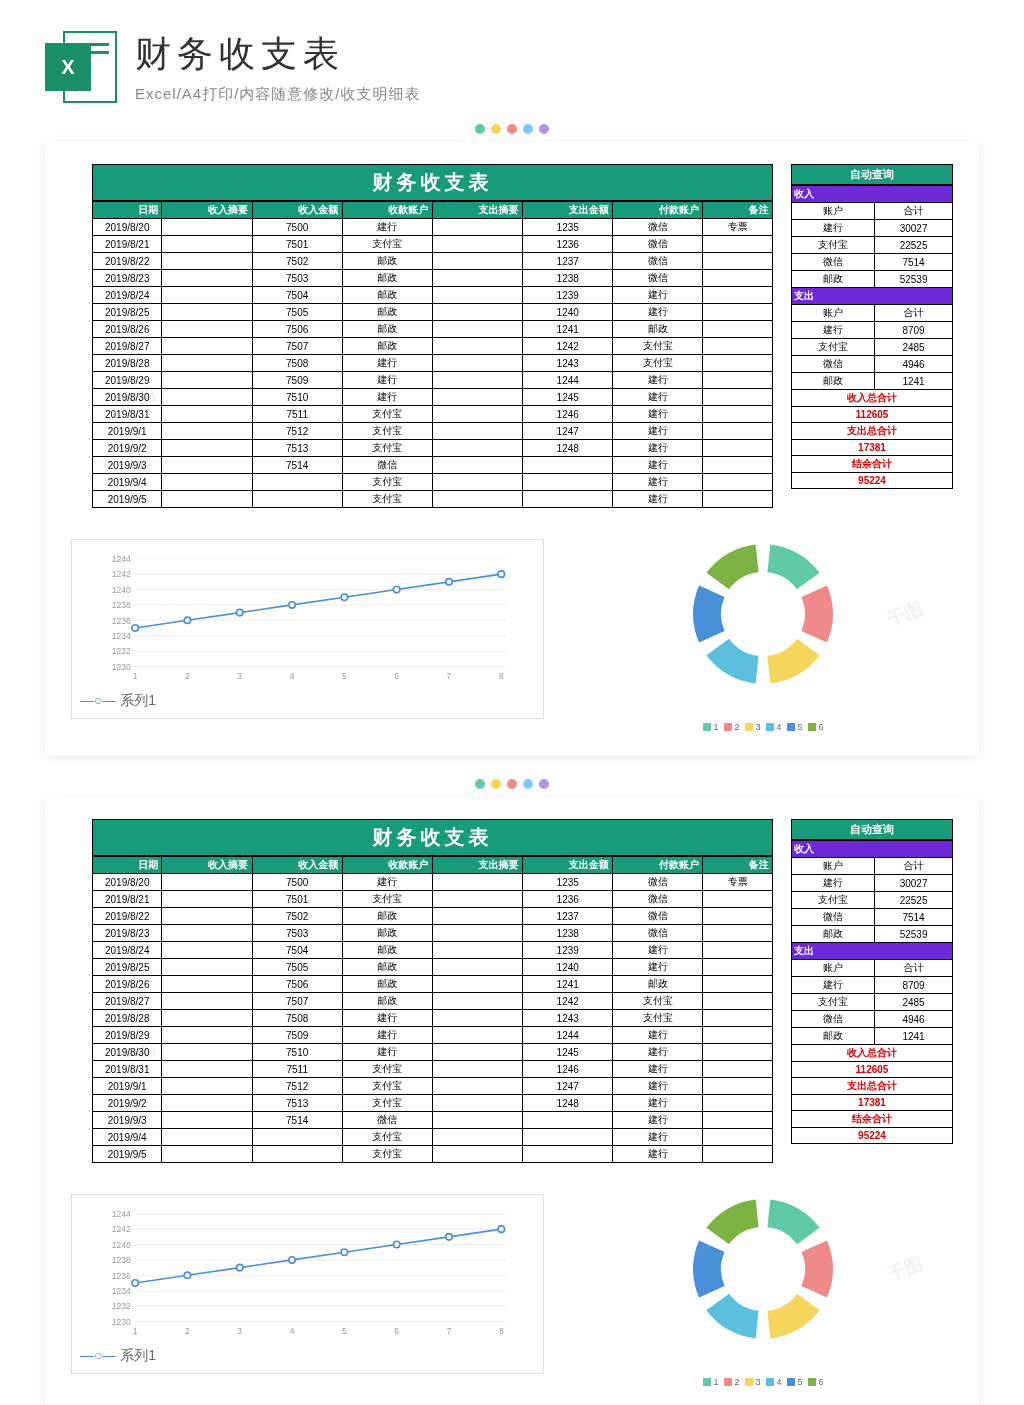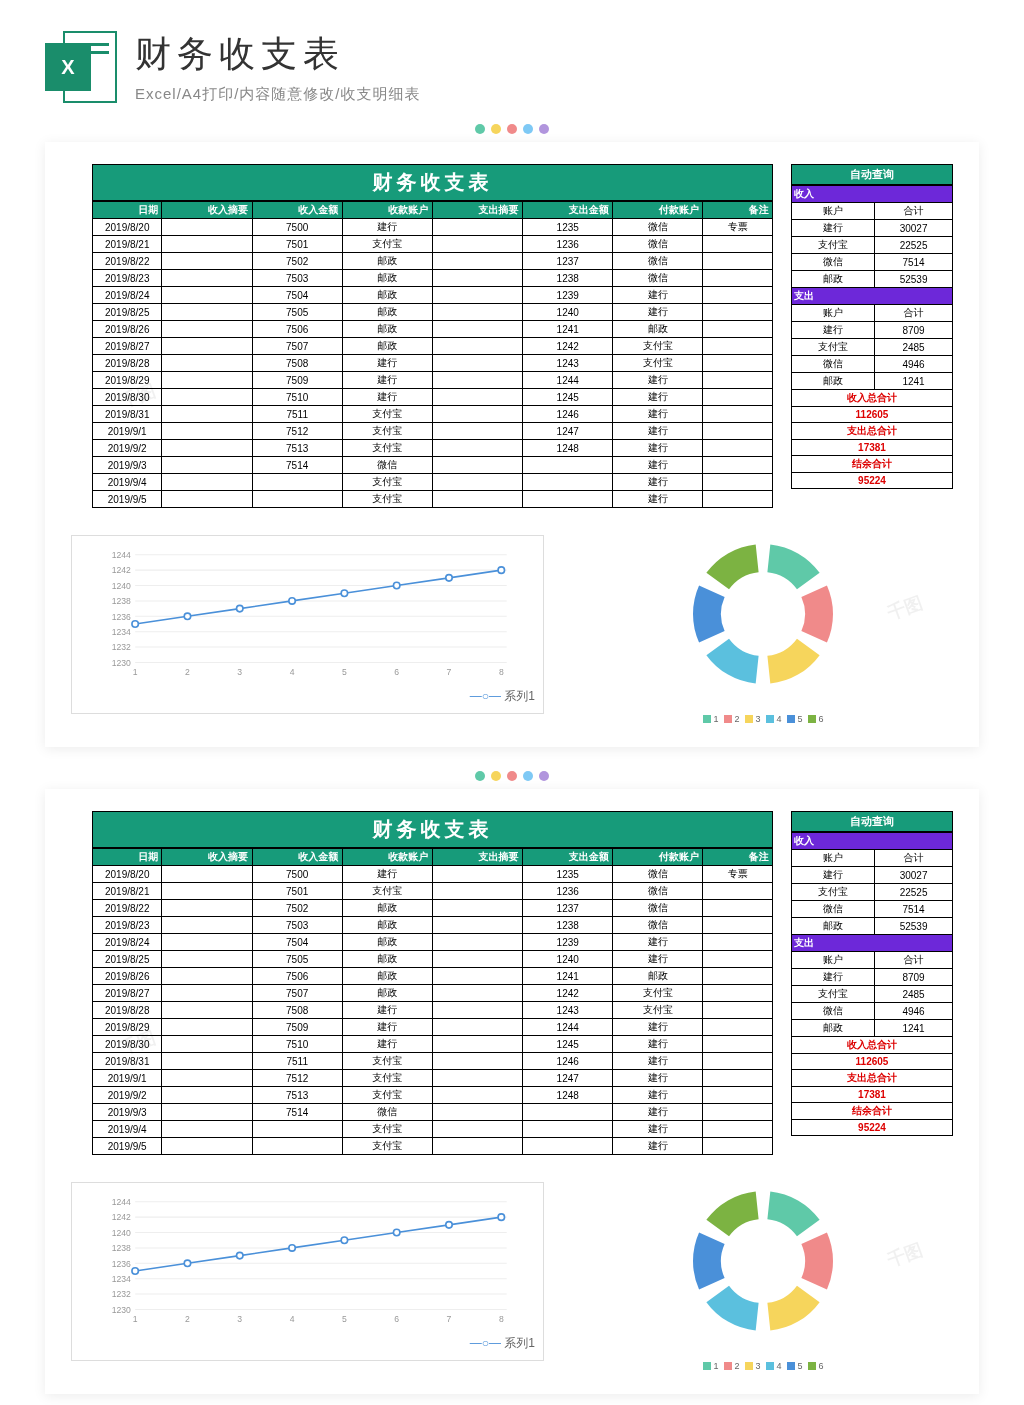--- a/index.html
+++ b/index.html
@@ -24,22 +24,22 @@
   .side-area { width: 162px; }
   .side-title { background: #179b7a; color: #fff; font-weight: bold; text-align: center; border: 1px solid #000; padding: 2px; font-size: 11px; }
   .sub-title { background: #6d28d9; color: #fff; font-weight: bold; text-align: left; font-size: 10px; }
   .side-area table td { font-size: 10px; }
   .red { color: #d00; font-weight: bold; }
   .charts { display: flex; gap: 30px; margin-top: 16px; align-items: center; }
   .line-chart { flex: 1.2; border: 1px solid #ddd; padding: 8px; }
   .donut-chart { flex: 1; text-align: center; }
   .line-svg { width: 100%; height: 140px; }
   .donut-svg { width: 180px; height: 180px; }
-  .legend-line { text-align: right; font-size: 12px; color: #666; margin-top: 0; }
-  .legend-donut { font-size: 9px; color: #666; margin-top: 6px; }
+  .legend-line { text-align: left; font-size: 14px; color: #666; margin-top: 0; }
+  .legend-donut { font-size: 9px; color: #666; margin-top: 14px; }
   .legend-donut span { display: inline-flex; align-items: center; margin: 0 3px; }
   .legend-donut i { width: 8px; height: 8px; display: inline-block; margin-right: 2px; }
   .watermark { position: absolute; font-size: 18px; color: rgba(0,0,0,0.06); font-weight: bold; transform: rotate(-20deg); pointer-events: none; }
 </style>
 </head>
 <body>
 
 <div class="header">
   <div class="excel-icon">
     <div class="back"></div>

